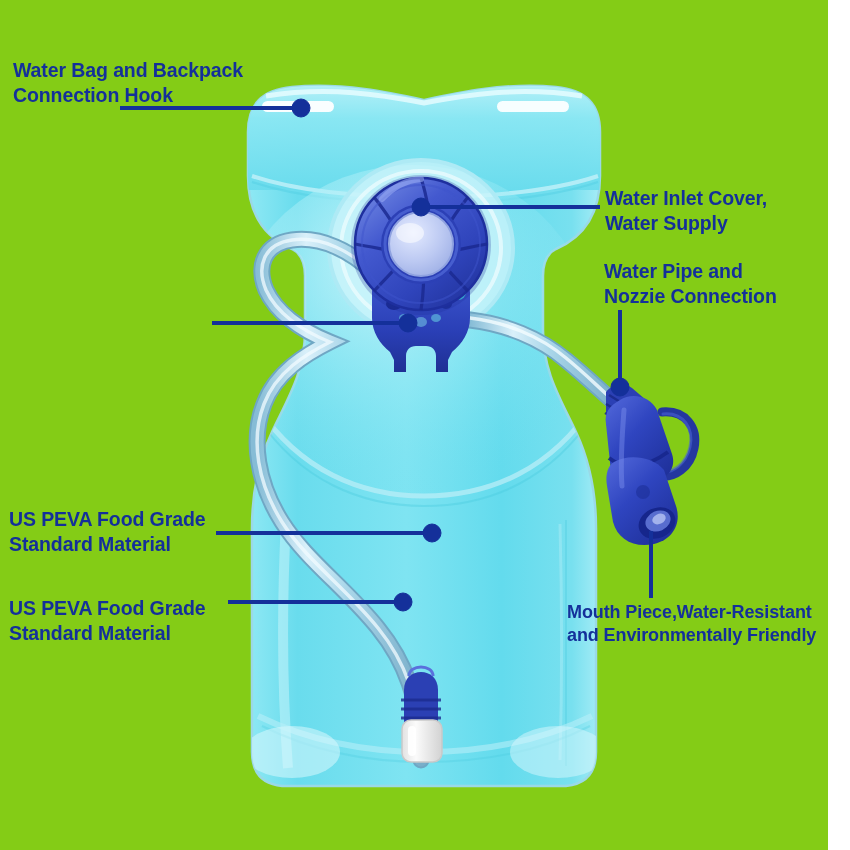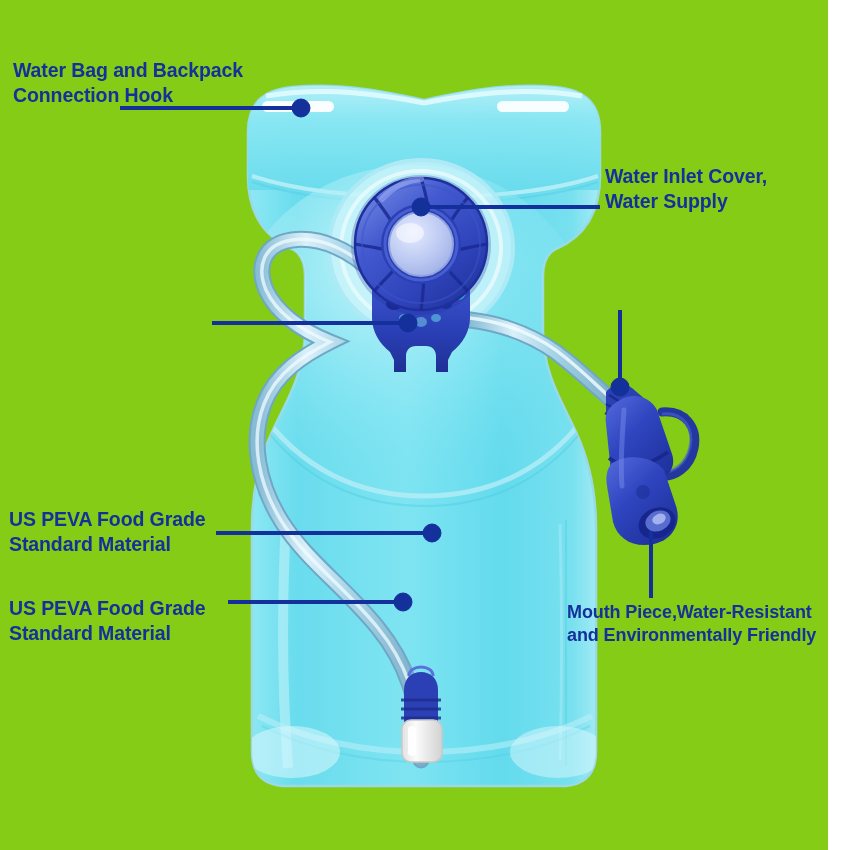--- a/index.html
+++ b/index.html
@@ -34,21 +34,21 @@
     line-height: 1.26;
     letter-spacing: -0.1px;
     white-space: pre-line;
     user-select: none;
   }
   .callout.right-side { text-align: left; }
   .callout.left-side  { text-align: left; }
 
   
   #label-hook        { left: 13px;  top: 58px;  width: 268px; }
-  #label-inlet       { left: 605px; top: 164px; width: 242px; }
+  #label-inlet       { left: 605px; top: 186px; width: 242px; }
   #label-pipe        { left: 604px; top: 259px; width: 246px; }
   #label-handle      { left: 7px;   top: 310px; width: 210px; }
   #label-peva-1      { left: 9px;   top: 507px; width: 250px; }
   #label-peva-2      { left: 9px;   top: 596px; width: 255px; }
   #label-mouth       { left: 567px; top: 601px; width: 285px;
                        font-size: 18px; }
 </style>
 </head>
 <body>
 
@@ -355,20 +355,22 @@
       <line x1="651" y1="531" x2="651" y2="598" stroke-width="4"></line>
     </g>
   </svg>
 
   <div class="callout left-side" id="label-hook">Water Bag and Backpack
 Connection Hook</div>
 
   <div class="callout right-side" id="label-inlet">Water Inlet Cover,
 Water Supply</div>
 
+  <div class="callout right-side" id="label-pipe">Water Pipe and
+Nozzie Connection</div>
 
 
   <div class="callout left-side" id="label-peva-1">US PEVA Food Grade
 Standard Material</div>
 
   <div class="callout left-side" id="label-peva-2">US PEVA Food Grade
 Standard Material</div>
 
   <div class="callout right-side" id="label-mouth">Mouth Piece,Water-Resistant
 and Environmentally Friendly</div>

